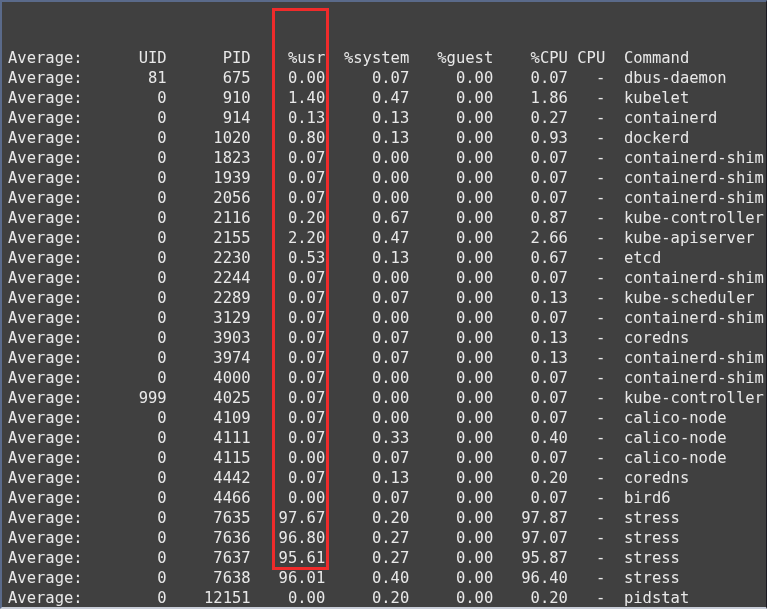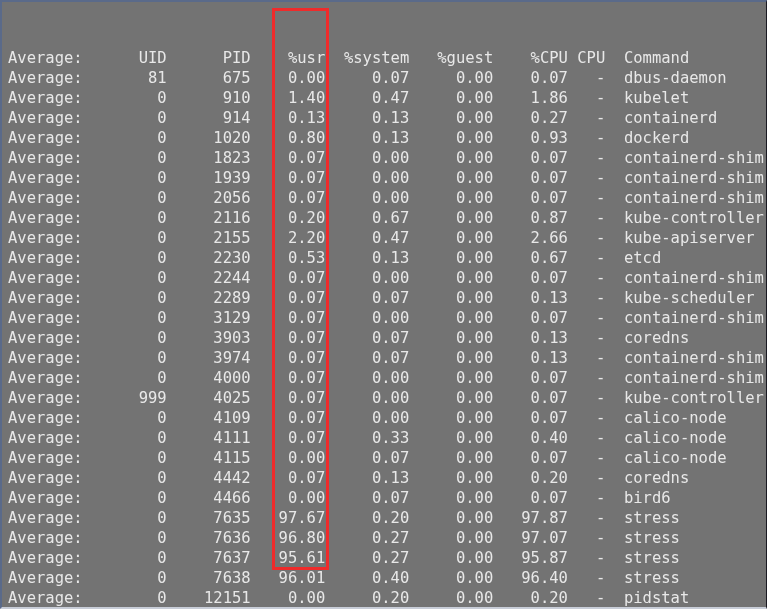--- a/index.html
+++ b/index.html
@@ -4,21 +4,21 @@
 <style>
   html, body {
     margin: 0;
     padding: 0;
     background: #0a0a14;
   }
   .screen {
     position: relative;
     width: 767px;
     height: 609px;
-    background: #737373;
+    background: #404040;
     box-sizing: border-box;
     border-top: 2px solid #5a6a8a;
     border-left: 2px solid #5a6a8a;
     border-right: 1px solid #1a1a22;
     border-bottom: 2px solid #c8cdd8;
     overflow: hidden;
   }
   .term {
     position: absolute;
     left: 0;

